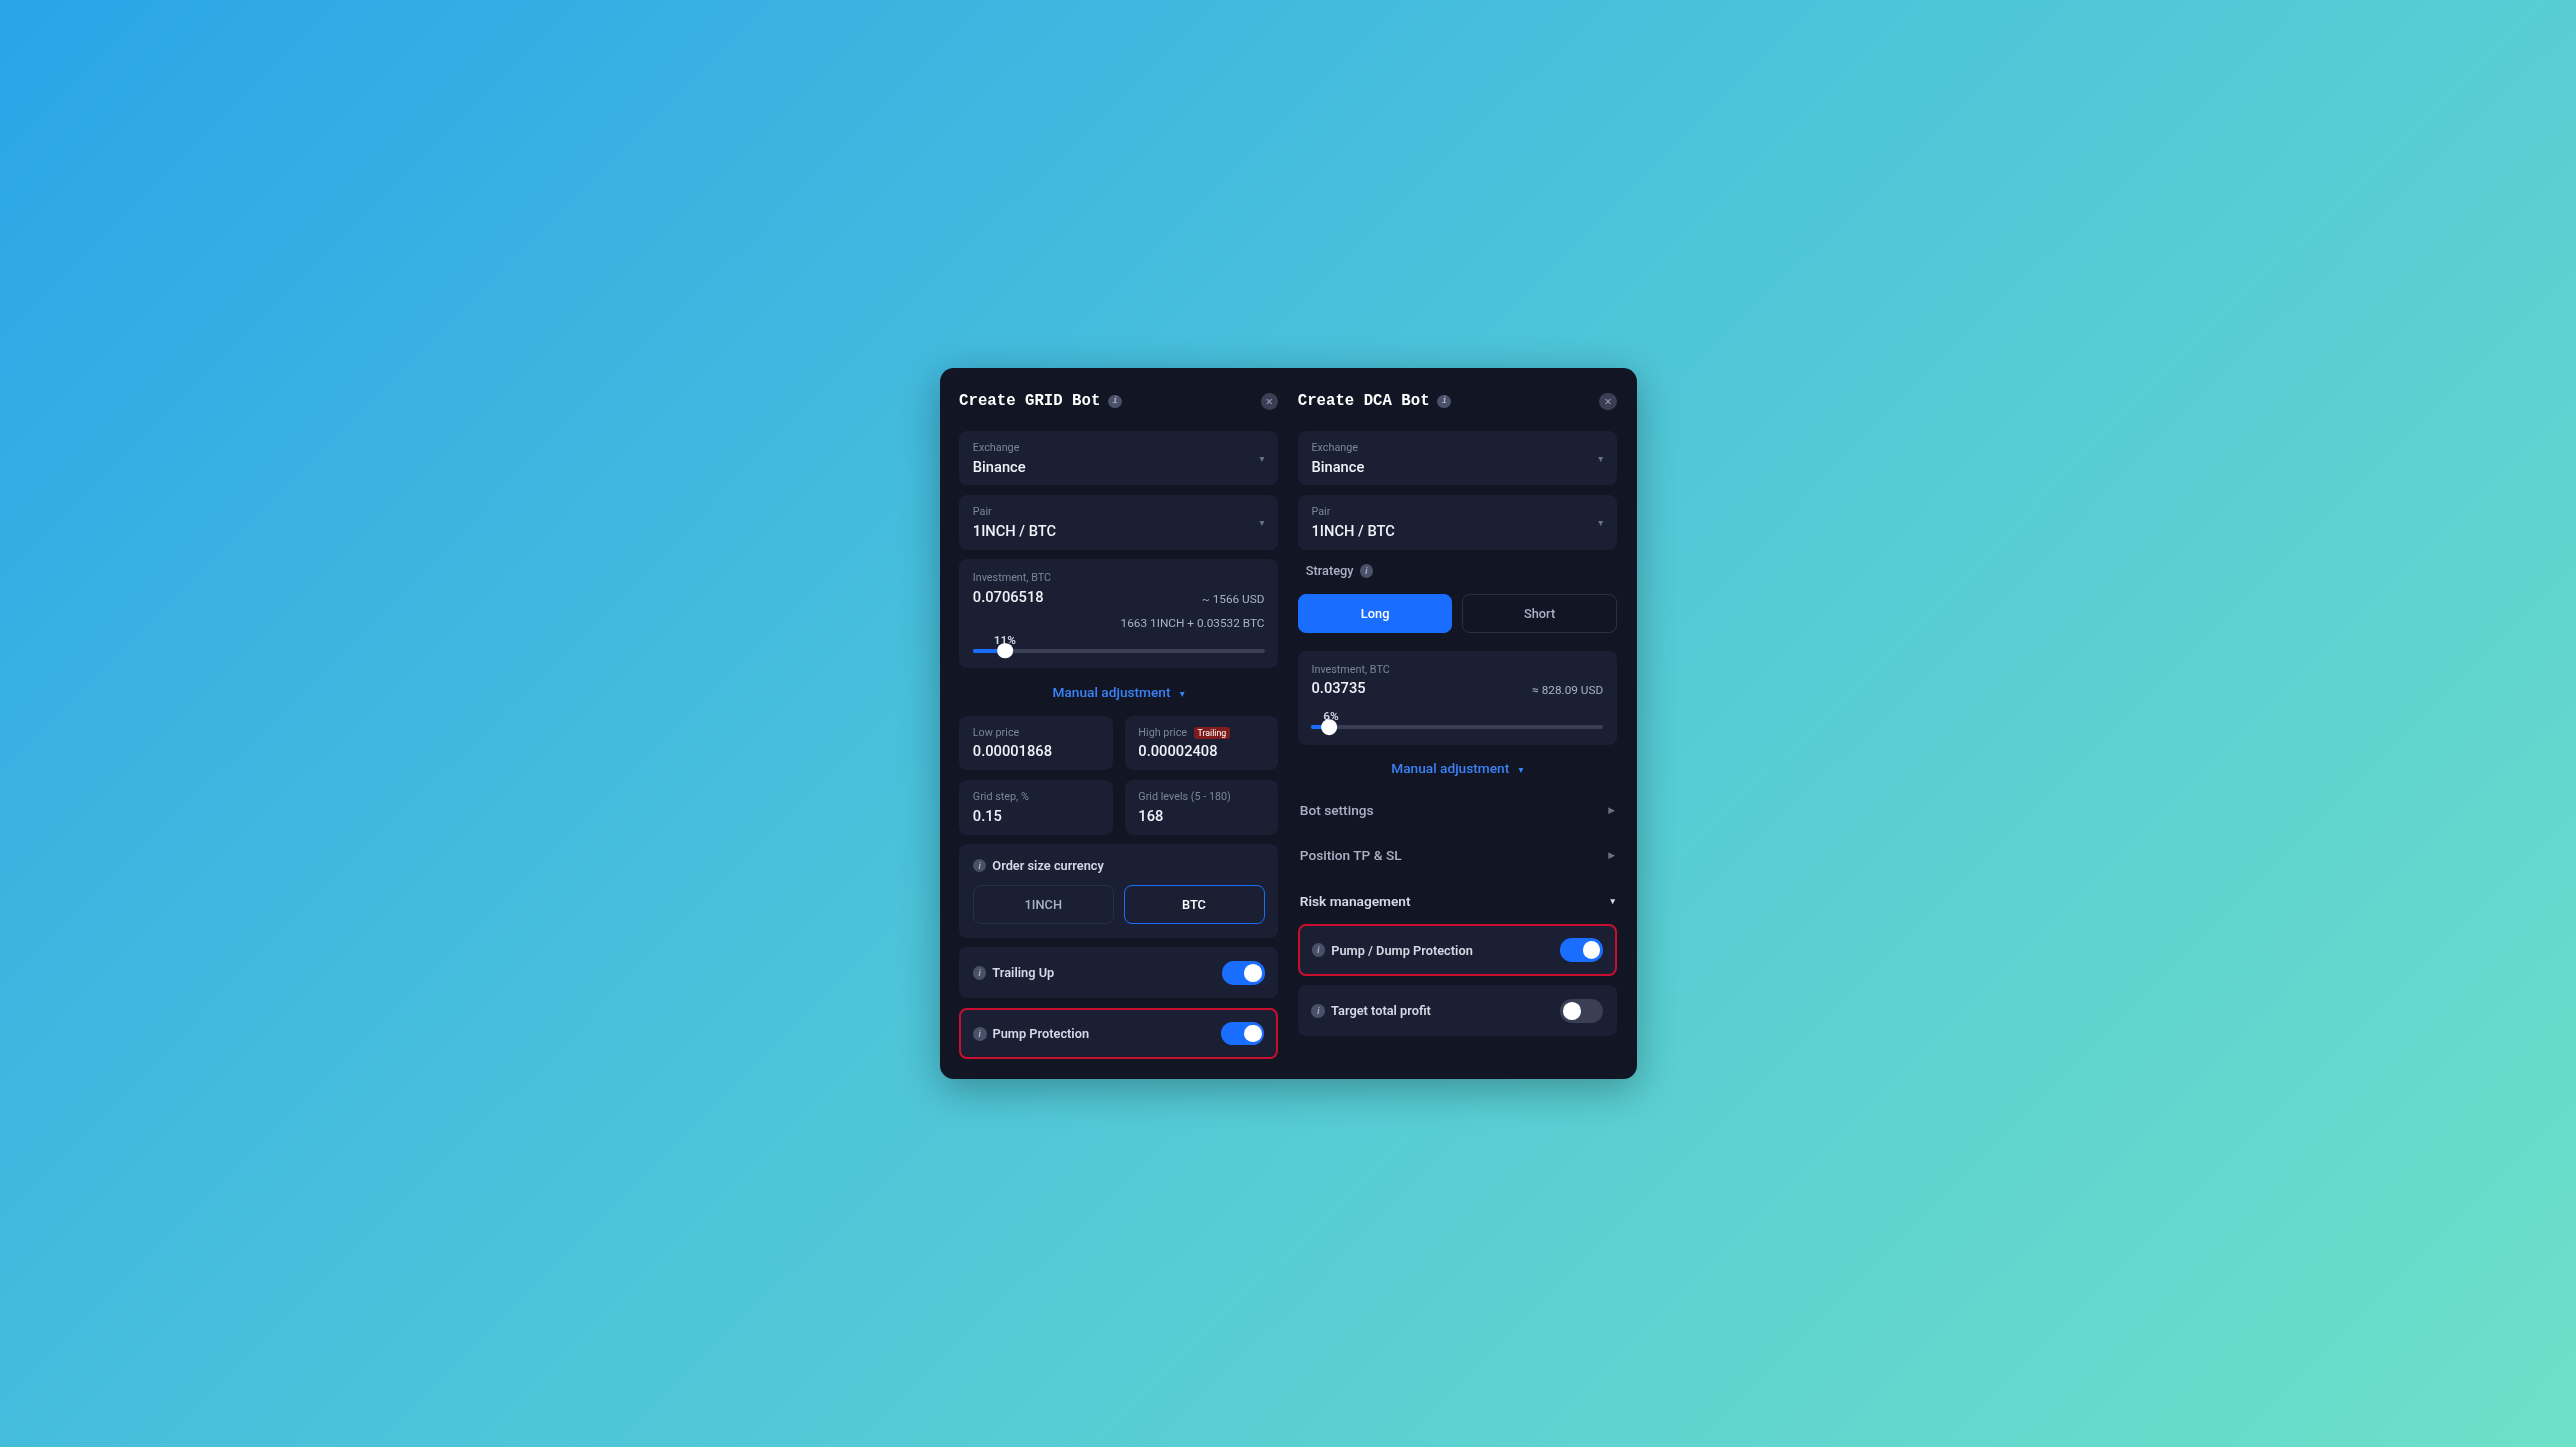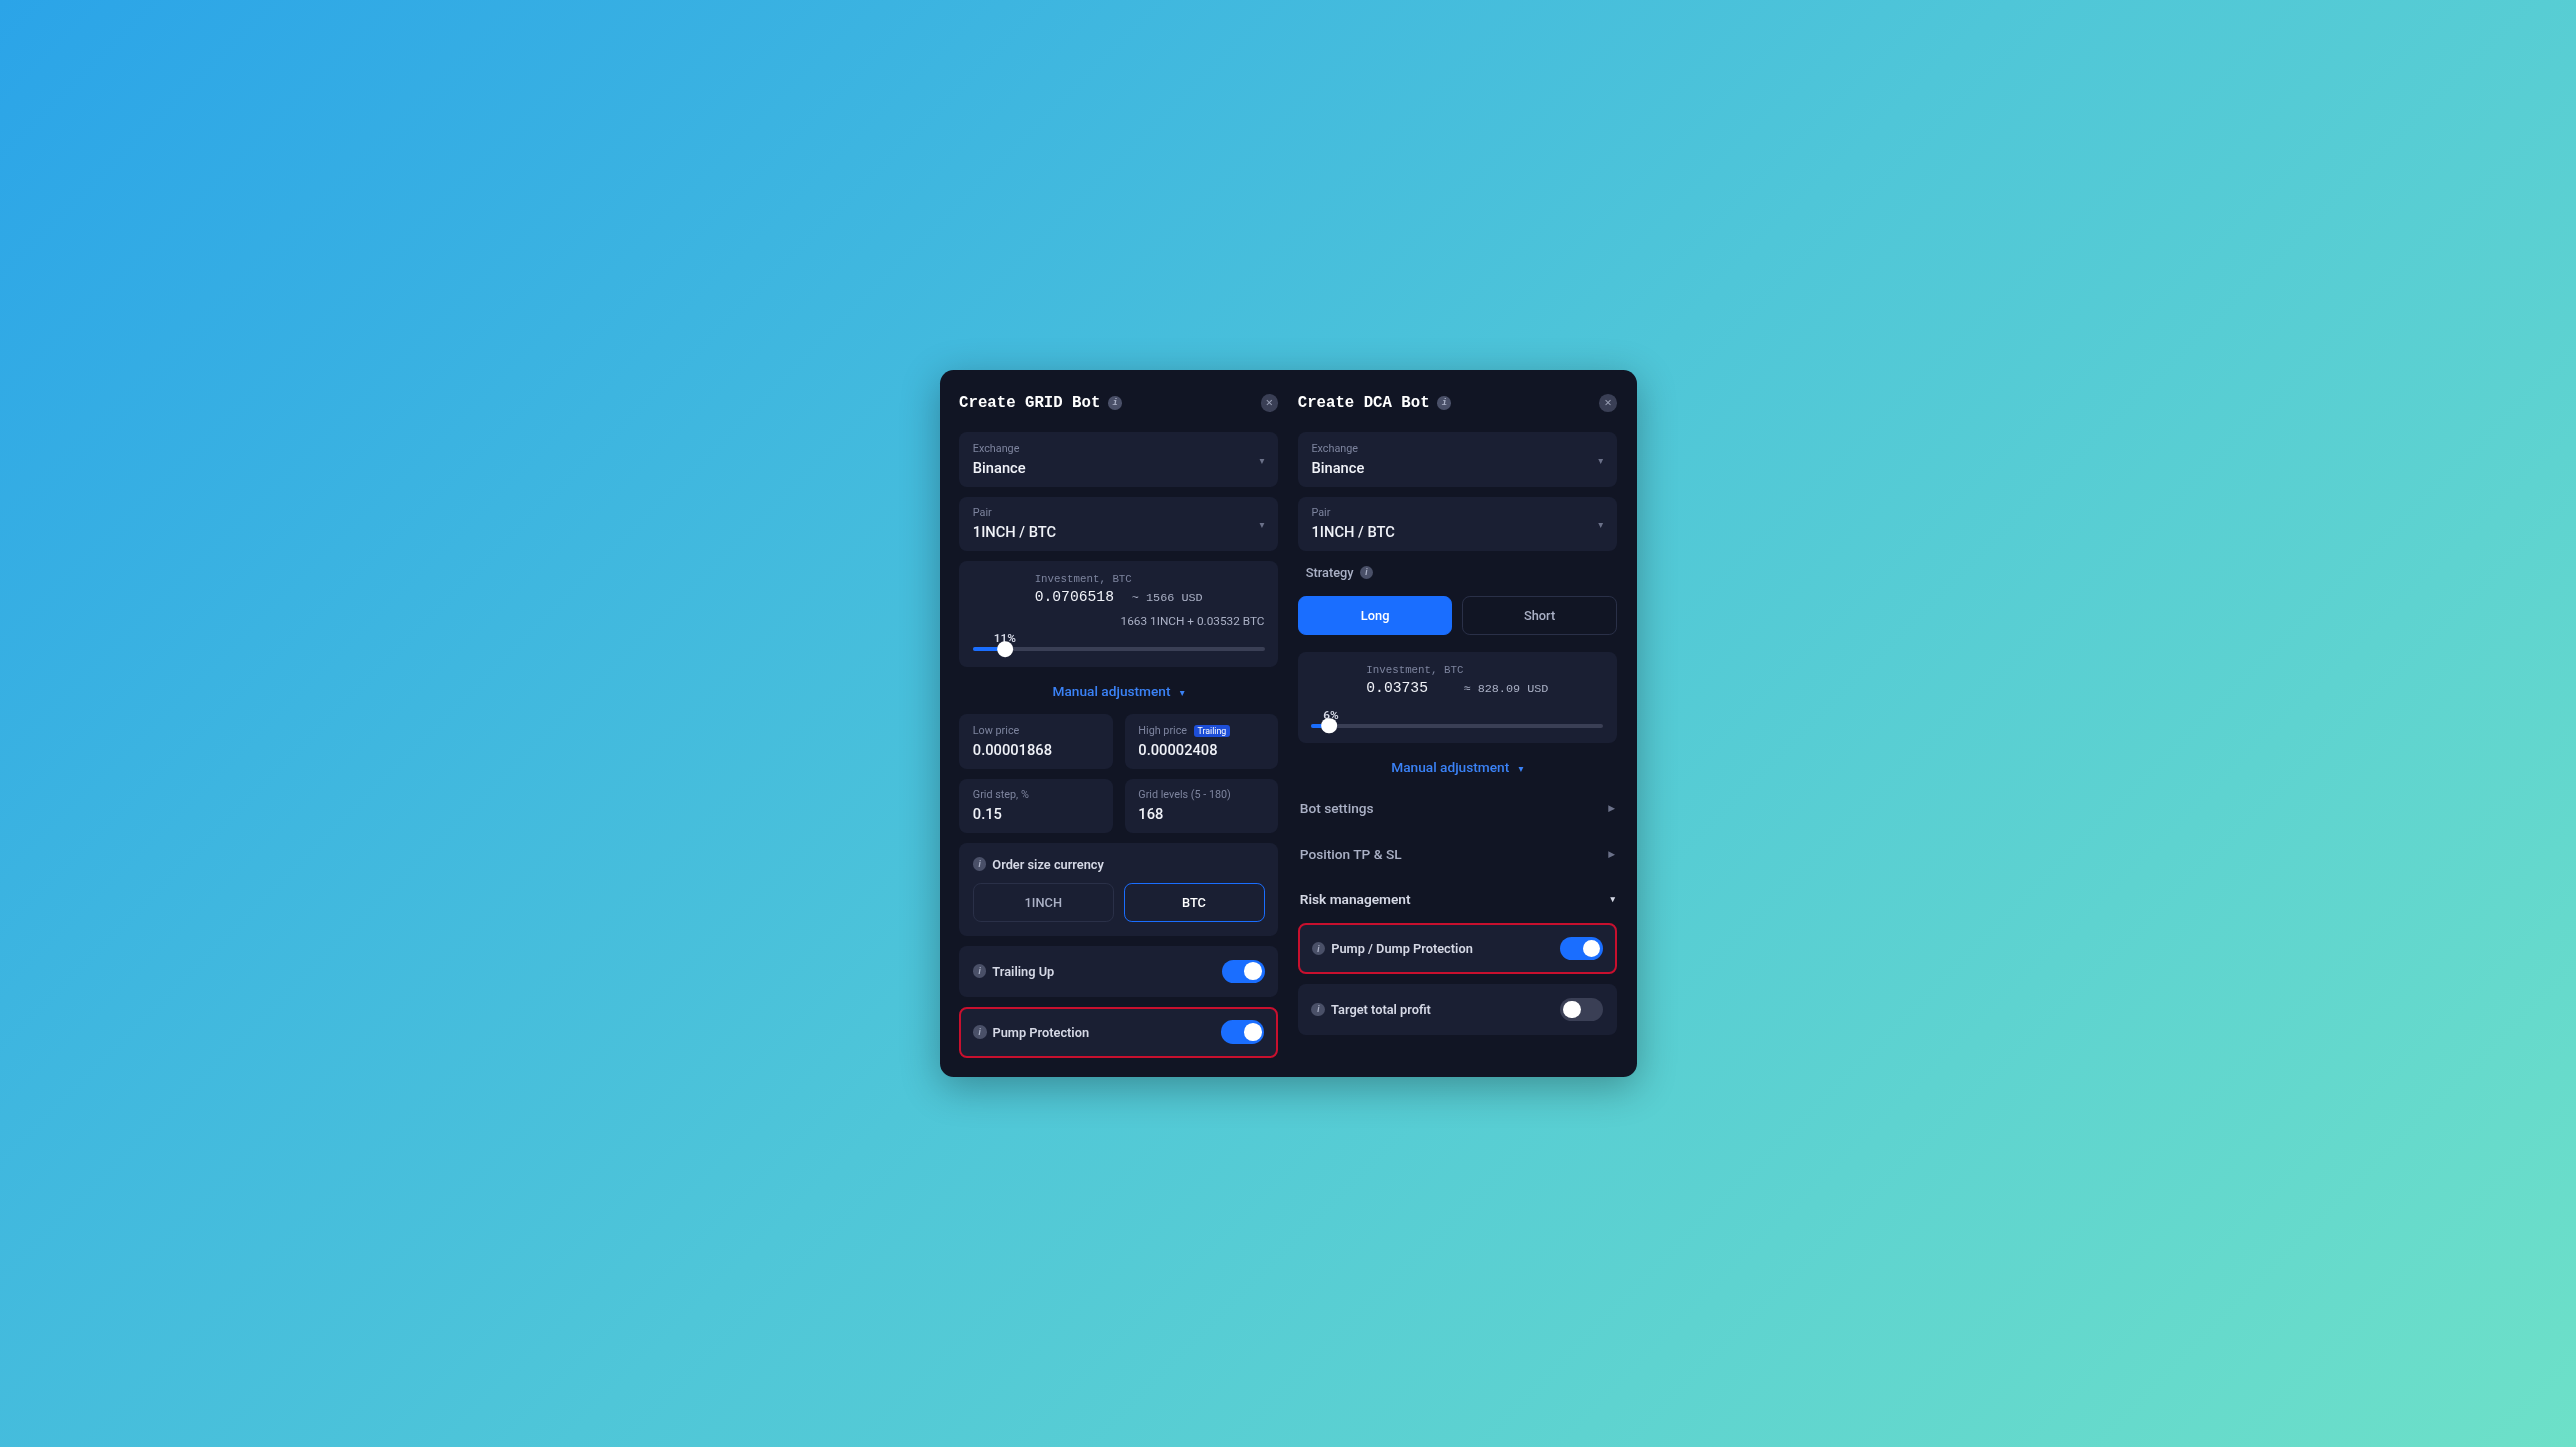--- a/index.html
+++ b/index.html
@@ -100,23 +100,22 @@
   font-size: 9.8px;
 }
 
 .investment-block {
   background: #1a1f33;
   border-radius: 7.9px;
   padding: 11.8px 13.7px 15.7px;
 }
 .inv-row {
   display: flex;
-  justify-content: center;
+  justify-content: space-between;
   align-items: flex-end;
-  font-family: Liberation Mono, monospace;
 }
 .inv-left { display: flex; flex-direction: column; }
 .inv-right {
   color: #aab0c5;
   font-size: 11.8px;
 }
 .inv-breakdown {
   text-align: right;
   color: #aab0c5;
   font-size: 11.8px;
@@ -163,21 +162,21 @@
 }
 .manual-adj .caret { font-size: 9.8px; margin-left: 5.9px; }
 
 .two-col {
   display: flex;
   gap: 12px;
 }
 .two-col .field { flex: 1; }
 .trailing-badge {
   display: inline-block;
-  background: #1d4ed8;
+  background: #7f1d1d;
   color: #fff;
   font-size: 8.8px;
   padding: 1px 3.9px;
   border-radius: 2.9px;
   margin-left: 3.9px;
 }
 
 .section-block {
   background: #1a1f33;
   border-radius: 7.9px;

